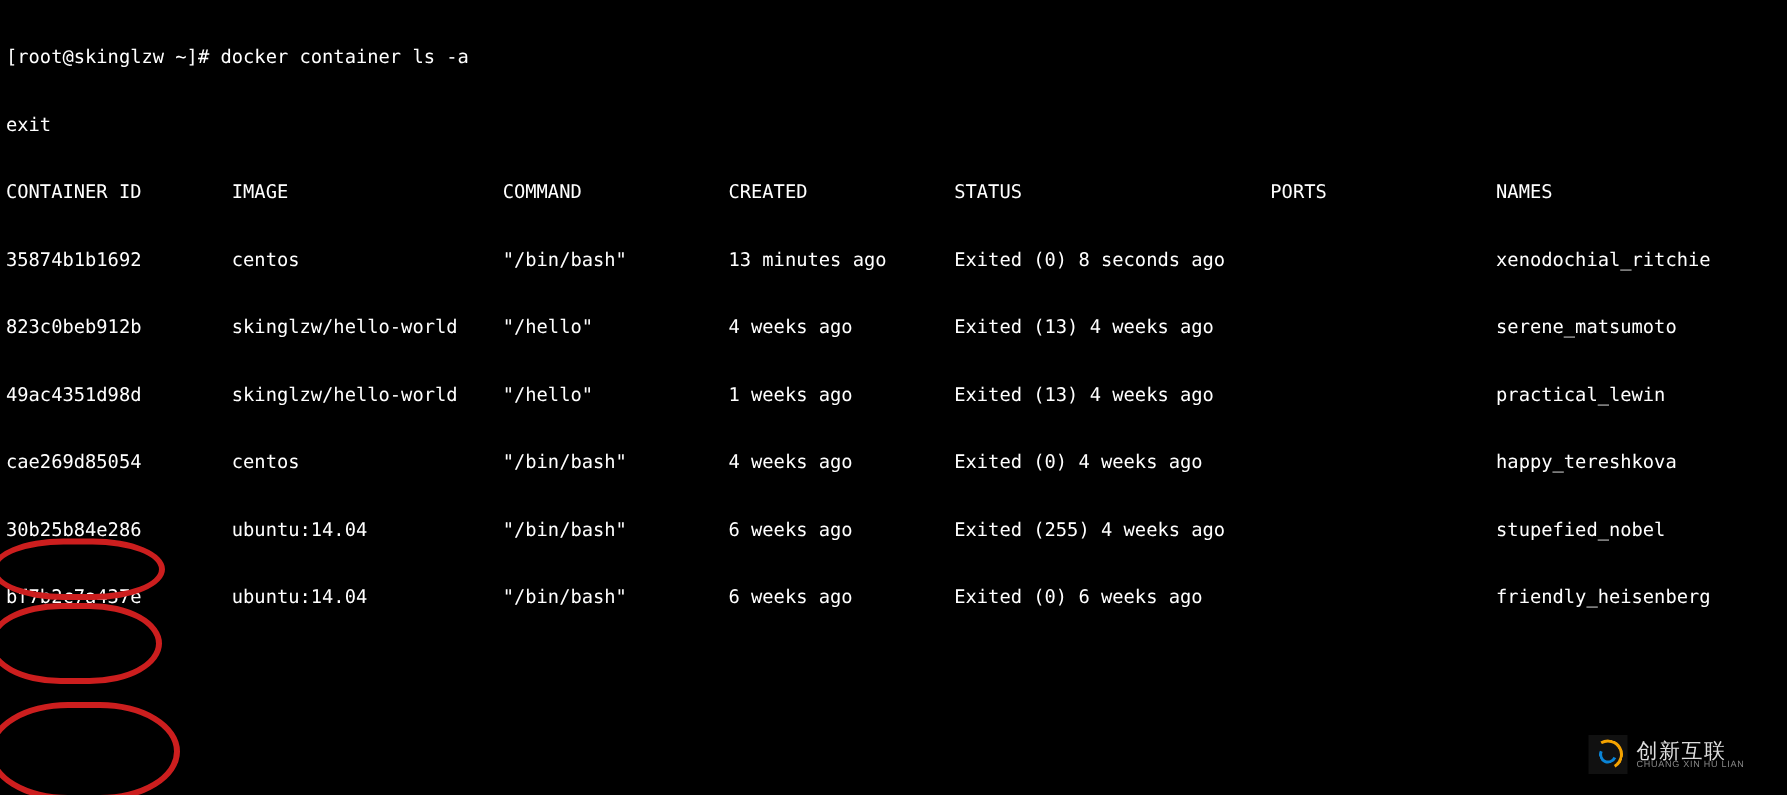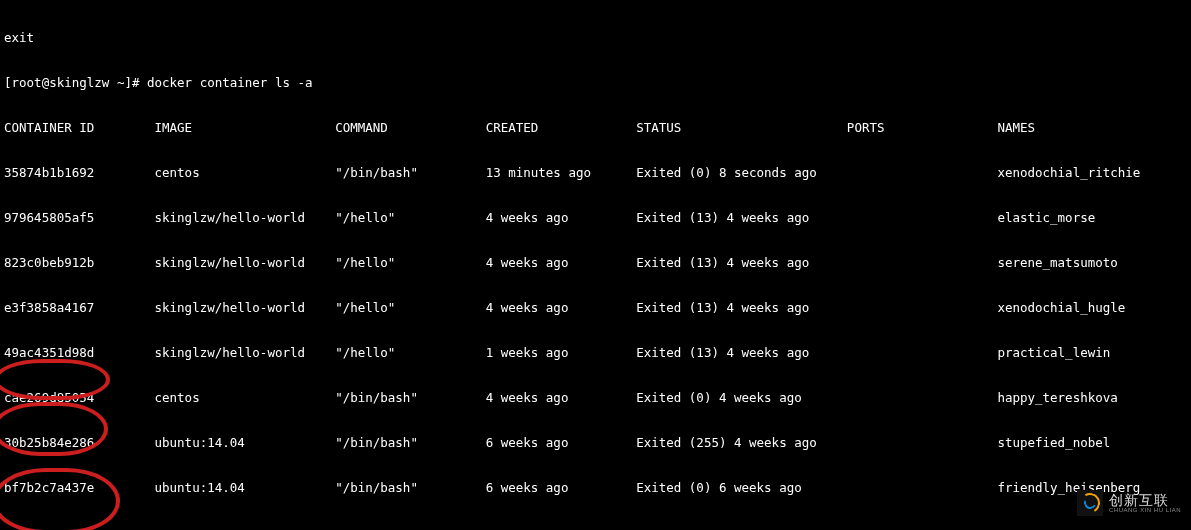--- a/index.html
+++ b/index.html
@@ -21,21 +21,21 @@
   }
   .line { white-space: pre; }
   .marker {
     position: absolute;
     border: 4px solid #cc1e1e;
     border-radius: 50% / 60%;
     pointer-events: none;
   }
   .watermark {
     position: absolute;
-    right: 10px;
+    right: 28px;
     bottom: 14px;
     display: flex;
     align-items: center;
     gap: 6px;
     color: #bbb;
     font-family: sans-serif;
     font-size: 12px;
   }
   .watermark .logo {
     width: 26px;
@@ -64,27 +64,25 @@
     border-radius: 50%;
   }
   .watermark .txt { display:flex; flex-direction:column; line-height:1; }
   .watermark .cn { font-size: 14px; color:#ddd; letter-spacing:1px; }
   .watermark .en { font-size: 6px; color:#888; letter-spacing:0.5px; }
 </style>
 </head>
 <body>
 
 <div class="term">
+  <div class="line">[root@skinglzw ~]# docker container ls -a</div>
   <div class="line">exit</div>
-  <div class="line">[root@skinglzw ~]# docker container ls -a</div>
   <div class="line">CONTAINER ID        IMAGE                   COMMAND             CREATED             STATUS                      PORTS               NAMES</div>
   <div class="line">35874b1b1692        centos                  "/bin/bash"         13 minutes ago      Exited (0) 8 seconds ago                        xenodochial_ritchie</div>
-  <div class="line">979645805af5        skinglzw/hello-world    "/hello"            4 weeks ago         Exited (13) 4 weeks ago                         elastic_morse</div>
   <div class="line">823c0beb912b        skinglzw/hello-world    "/hello"            4 weeks ago         Exited (13) 4 weeks ago                         serene_matsumoto</div>
-  <div class="line">e3f3858a4167        skinglzw/hello-world    "/hello"            4 weeks ago         Exited (13) 4 weeks ago                         xenodochial_hugle</div>
   <div class="line">49ac4351d98d        skinglzw/hello-world    "/hello"            1 weeks ago         Exited (13) 4 weeks ago                         practical_lewin</div>
   <div class="line">cae269d85054        centos                  "/bin/bash"         4 weeks ago         Exited (0) 4 weeks ago                          happy_tereshkova</div>
   <div class="line">30b25b84e286        ubuntu:14.04            "/bin/bash"         6 weeks ago         Exited (255) 4 weeks ago                        stupefied_nobel</div>
   <div class="line">bf7b2c7a437e        ubuntu:14.04            "/bin/bash"         6 weeks ago         Exited (0) 6 weeks ago                          friendly_heisenberg</div>
   
   
   
   
   
   

